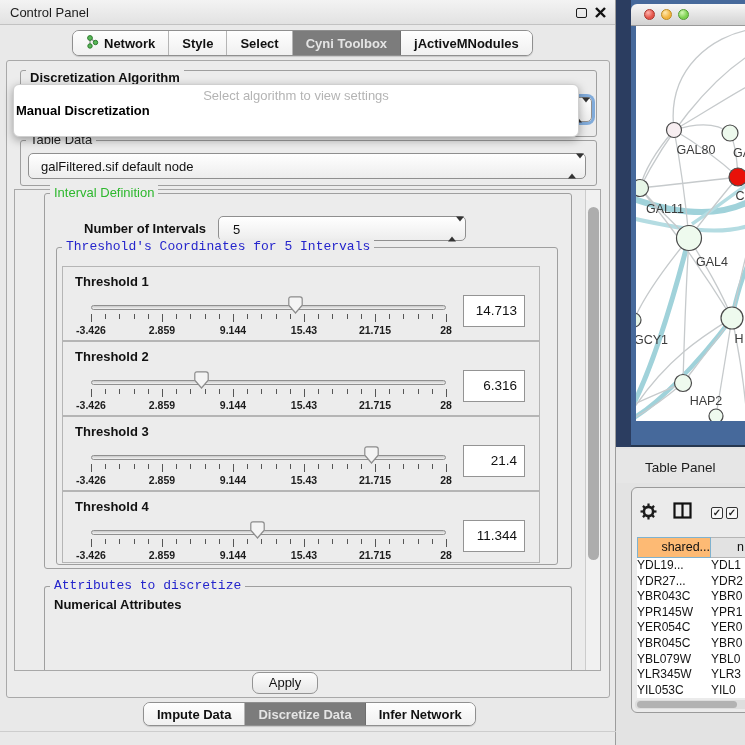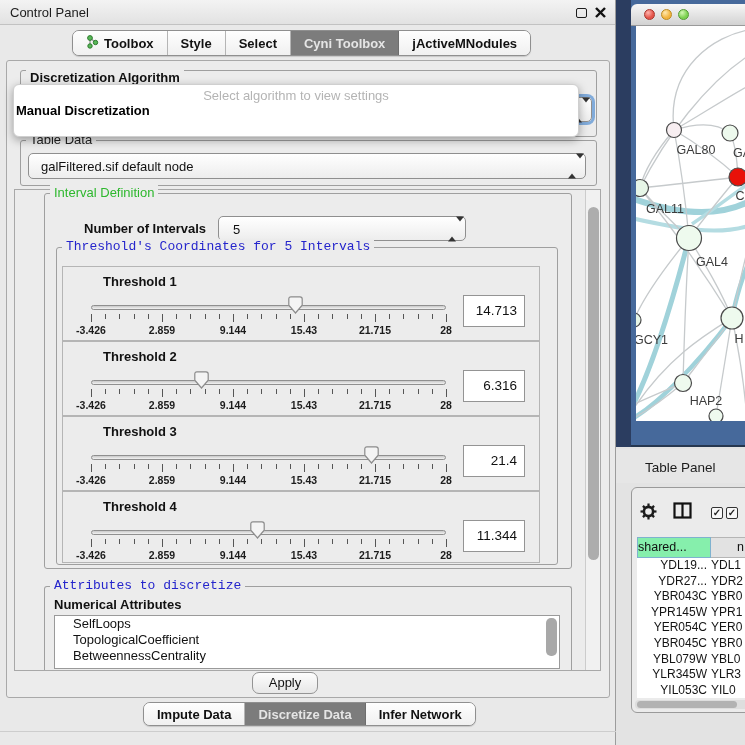--- a/index.html
+++ b/index.html
@@ -47,21 +47,21 @@
   .popup-opt { font-size:13px; color:#000; padding-left:2px; line-height:16px; }
   .popup-opt.bold { font-weight:700; }
   
   .scroll-panel { position:absolute; left:14px; top:189px; width:587px; height:482px; border:1px solid #a8a8a8; background:#ececec; }
   .v-scrollbar-track { position:absolute; left:585px; top:190px; width:15px; height:480px; background:#f1f1f1; border-left:1px solid #cccccc; }
   .v-scrollbar-thumb { position:absolute; left:587px; top:207px; width:11px; height:353px; background:#adadad; border-radius:5.5px; }
   
   .bold-label { position:absolute; font-size:13px; font-weight:700; color:#111; white-space:nowrap; }
   
   .th-panel { position:absolute; left:62px; width:478px; height:75px; border:1px solid #b5b5b5; background:#ececec; }
-  .th-label { position:absolute; left:12px; top:7px; font-size:13px; font-weight:700; color:#111;margin-left:28px; }
+  .th-label { position:absolute; left:12px; top:7px; font-size:13px; font-weight:700; color:#111; }
   .track-zone { position:absolute; left:28px; top:0; width:355px; height:100%; }
   .slider-track { position:absolute; left:0; top:38px; width:100%; height:5px;
     background:linear-gradient(#c9c9c9,#f2f2f2); border:1px solid #8f8f8f; border-radius:3px; }
   .slider-thumb { position:absolute; top:29px; width:15px; height:18px; }
   .tick { position:absolute; top:47px; width:1px; background:#555; }
   .tick.minor { height:5px; }
   .tick.major { height:8px; }
   .ticklabel { position:absolute; top:57px; transform:translateX(-50%); font-size:10.5px; font-weight:700; color:#1c1c1c; white-space:nowrap; }
   .th-value { position:absolute; right:14px; top:28px; width:62px; height:32px; background:#ffffff;
     border:1px solid #949494; font-size:13.5px; color:#111; text-align:right; line-height:30px; padding-right:7px; }
@@ -91,24 +91,24 @@
   
   .tp-titlebar { position:absolute; left:0; top:449px; width:129px; height:34px; background:#e6e6e6; }
   .tp-title { position:absolute; left:29px; top:11px; font-size:13.5px; color:#1c1c1c; }
   .tp-container { position:absolute; left:15px; top:487px; width:125px; height:226px;
     border:1px solid #9a9a9a; border-radius:6px 0 0 6px; background:#ebebeb; overflow:hidden; }
   .tp-toolbar-icon { position:absolute; top:15px; }
   .chk { position:absolute; top:19px; width:12px; height:12px; border:1.5px solid #333; border-radius:2px;
     background:#f8f8f8; font-size:10px; font-weight:700; color:#222; text-align:center; line-height:10px; }
   .tbl { position:absolute; left:5px; top:49px; width:130px; background:#ffffff; }
   .tbl-header { display:flex; height:21px; font-size:12.5px; color:#111; }
-  .tbl-header .h1 { width:84px; background:#86efac; border:1px solid #7fb2cf; text-align:left; line-height:19px; }
+  .tbl-header .h1 { width:84px; background:#fdba74; border:1px solid #7fb2cf; text-align:right; line-height:19px; }
   .tbl-header .h2 { width:60px; background:#e2e2e2; border:1px solid #b5b5b5; border-left:none; line-height:19px; padding-left:26px; }
   .tbl-row { display:flex; height:15.6px; font-size:12px; color:#141414; line-height:15.6px; }
-  .tbl-row .c1 { width:70px; text-align:right; white-space:nowrap; overflow:hidden; }
+  .tbl-row .c1 { width:70px; text-align:left; white-space:nowrap; overflow:hidden; }
   .tbl-row .c2 { width:60px; padding-left:4px; white-space:nowrap; overflow:hidden; }
   .h-scrollbar-track { position:absolute; left:3px; top:212px; width:119px; height:9px; background:#dedede; border-radius:4px; }
   .h-scrollbar-thumb { position:absolute; left:2px; top:1px; width:100px; height:7px; background:#b2b2b2; border-radius:4px; }
 </style>
 </head>
 <body>
 
 <div class="root">
 
   <section class="control-panel">
@@ -128,21 +128,21 @@
       <div class="cp-tab">
         <span>
           <svg width="13" height="14" viewBox="0 0 13 14">
             <line x1="4" y1="3" x2="9" y2="7" stroke="#9a9a9a" stroke-width="1.4"></line>
             <line x1="4" y1="3" x2="4" y2="11" stroke="#9a9a9a" stroke-width="1.4"></line>
             <circle cx="4" cy="3" r="2.4" fill="#58b858" stroke="#2e7a2e"></circle>
             <circle cx="9.5" cy="7.5" r="2.2" fill="#58b858" stroke="#2e7a2e"></circle>
             <circle cx="4" cy="11" r="2.2" fill="#58b858" stroke="#2e7a2e"></circle>
           </svg>
         </span>
-        <span>Toolbox</span>
+        <span>Network</span>
       </div>
       <div class="cp-tab">
           <span>Style</span>
         </div>
       <div class="cp-tab">
           <span>Select</span>
         </div>
       <div class="cp-tab active">
           <span>Cyni Toolbox</span>
         </div>
@@ -375,28 +375,20 @@
               <path d="M3 0.8 H12 Q14.2 0.8 14.2 3 V9.2 L7.5 17 L0.8 9.2 V3 Q0.8 0.8 3 0.8 Z" fill="#f4f4f4" stroke="#8b8b8b" stroke-width="1.2"></path>
             </svg>
         </div>
       </div>
       <div class="th-value">11.344</div>
     </div>
 
     <div class="group" style="left:44px; top:586px; width:528px; height:84px; border-bottom:none; border-radius:3px 3px 0 0;"></div>
     <span class="group-title gt-blue" style="left:50px; top:586px;">Attributes to discretize</span>
     <span class="bold-label" style="left:54px; top:597px;">Numerical Attributes</span>
-    <div class="attr-list">
-      <div class="list-inner">
-          <div class="list-item">SelfLoops</div>
-          <div class="list-item">TopologicalCoefficient</div>
-          <div class="list-item">BetweennessCentrality</div>
-        </div>
-      <div class="list-scroll"></div>
-    </div>
 
     <div class="apply-btn">Apply</div>
 
     <div class="bottom-tabs">
       <div class="cp-tab">
           <span>Impute Data</span>
         </div>
       <div class="cp-tab active">
           <span>Discretize Data</span>
         </div>

